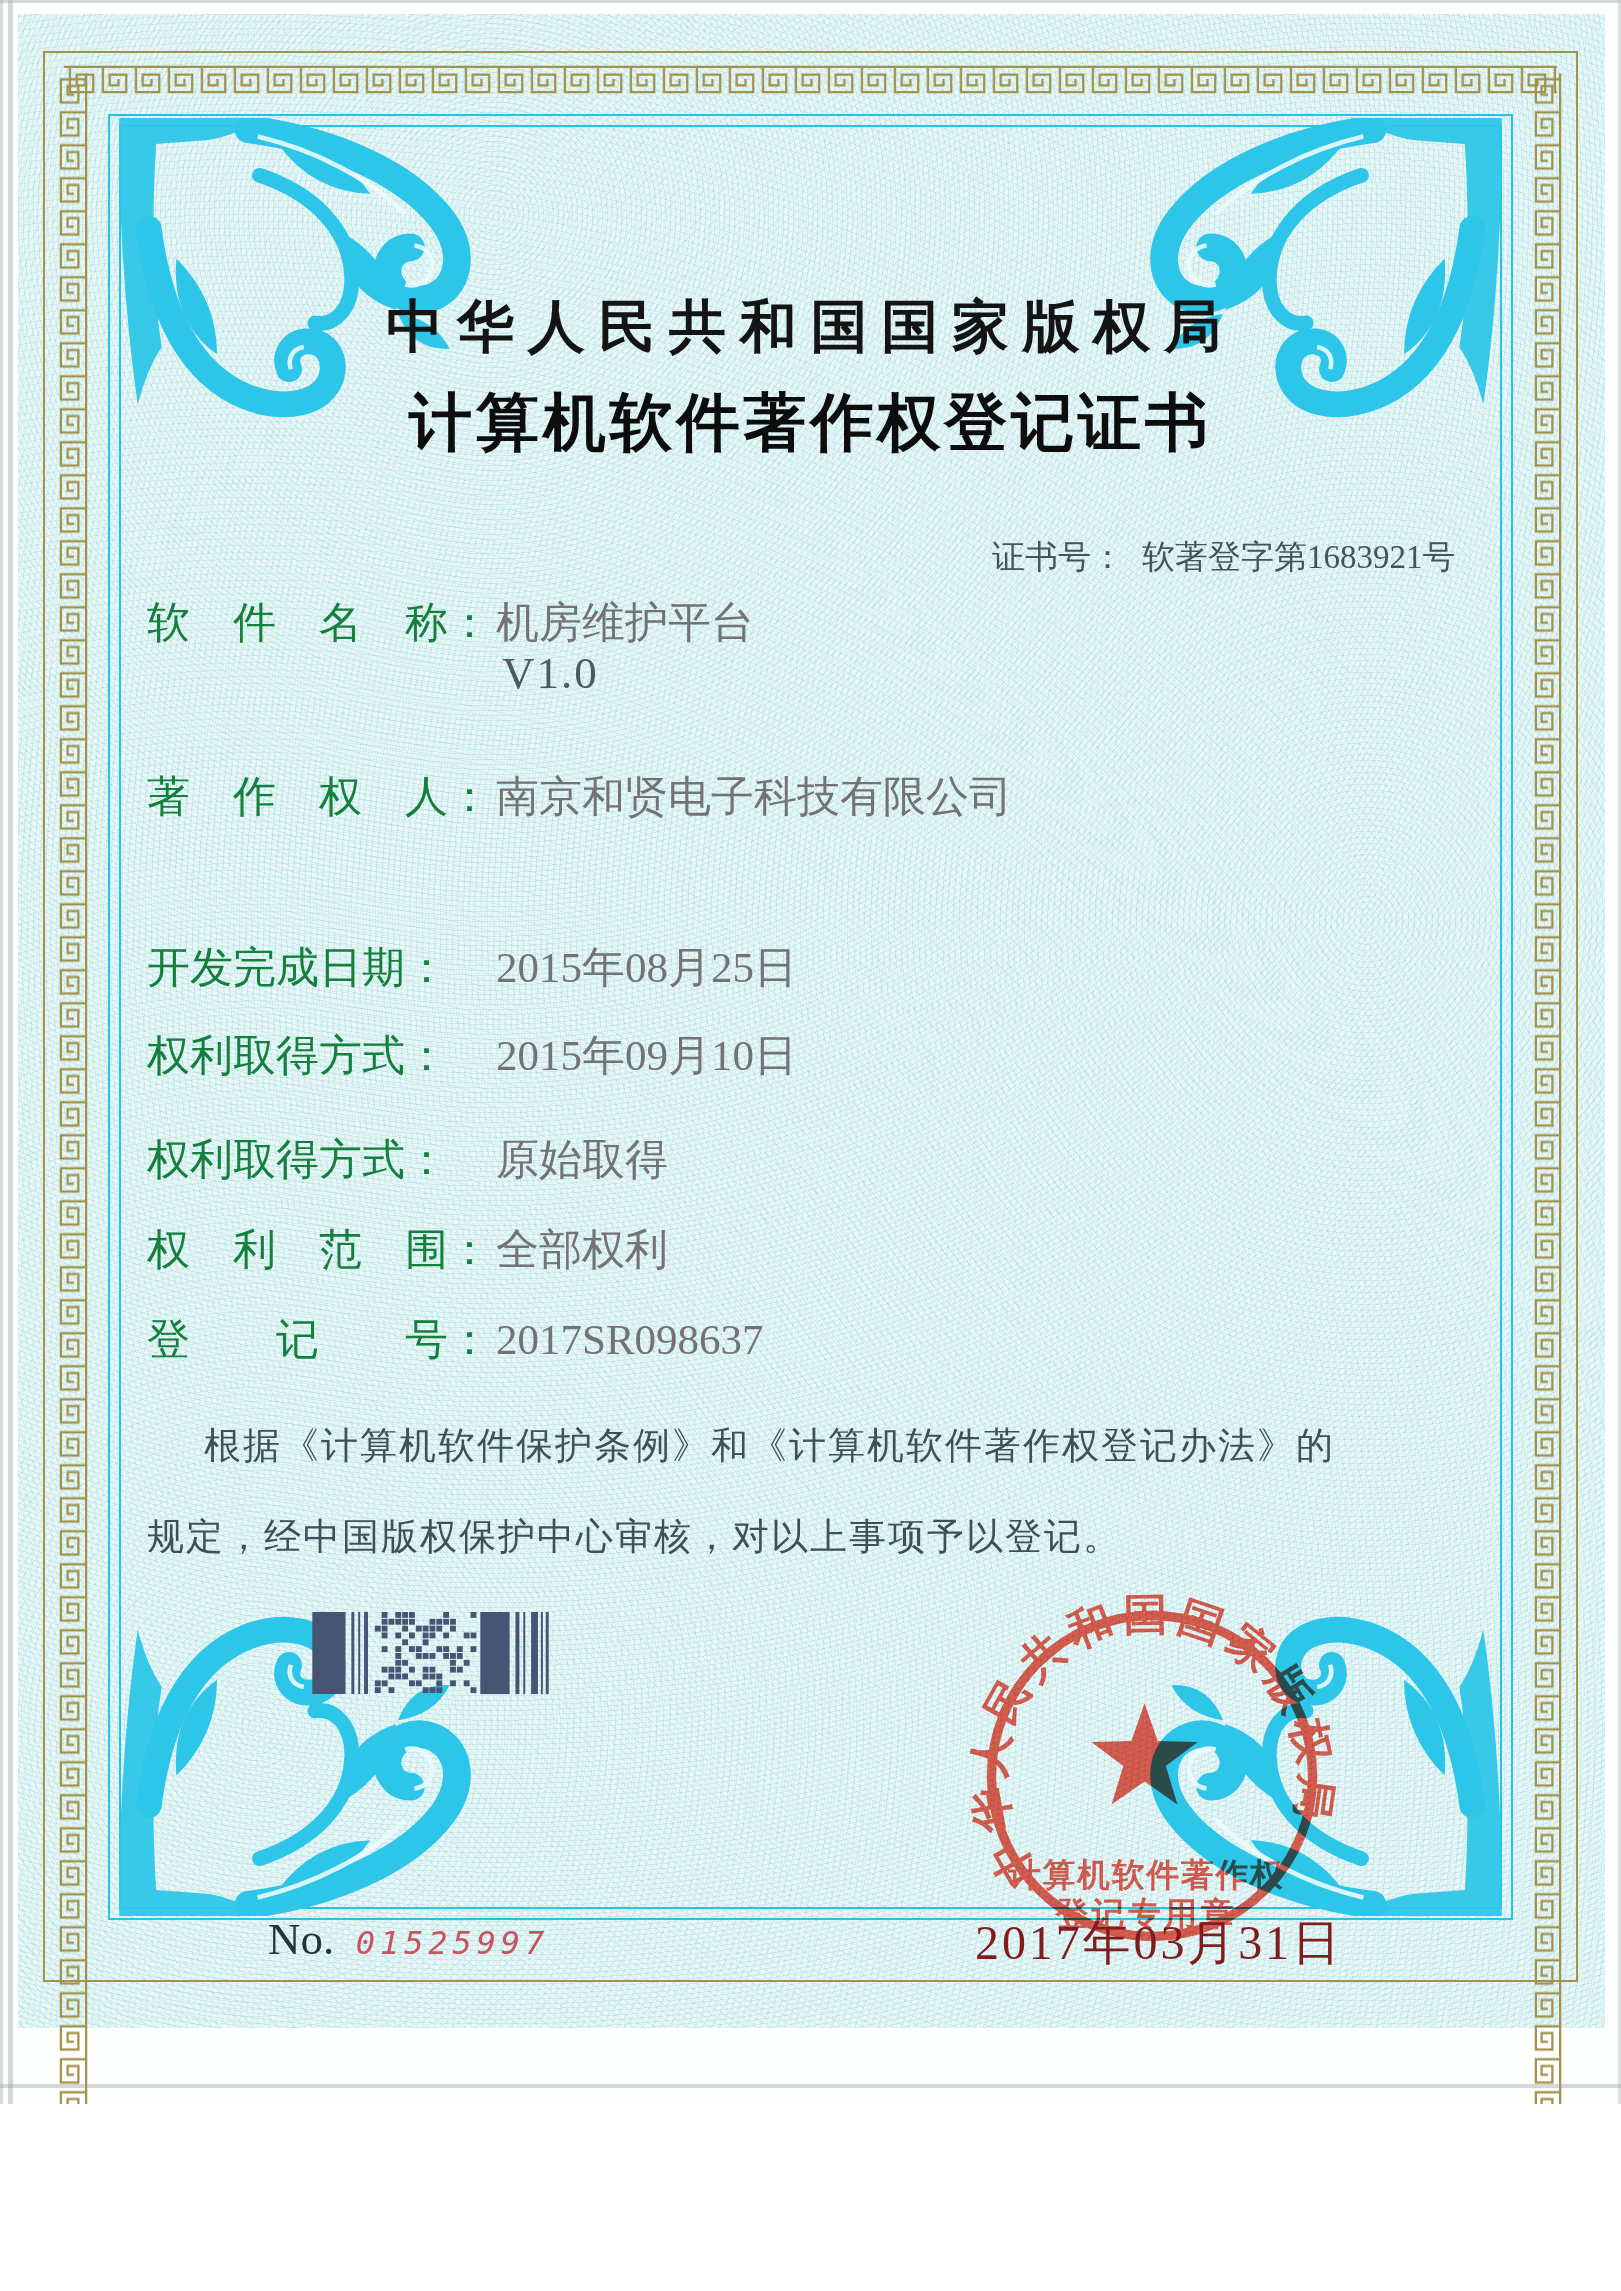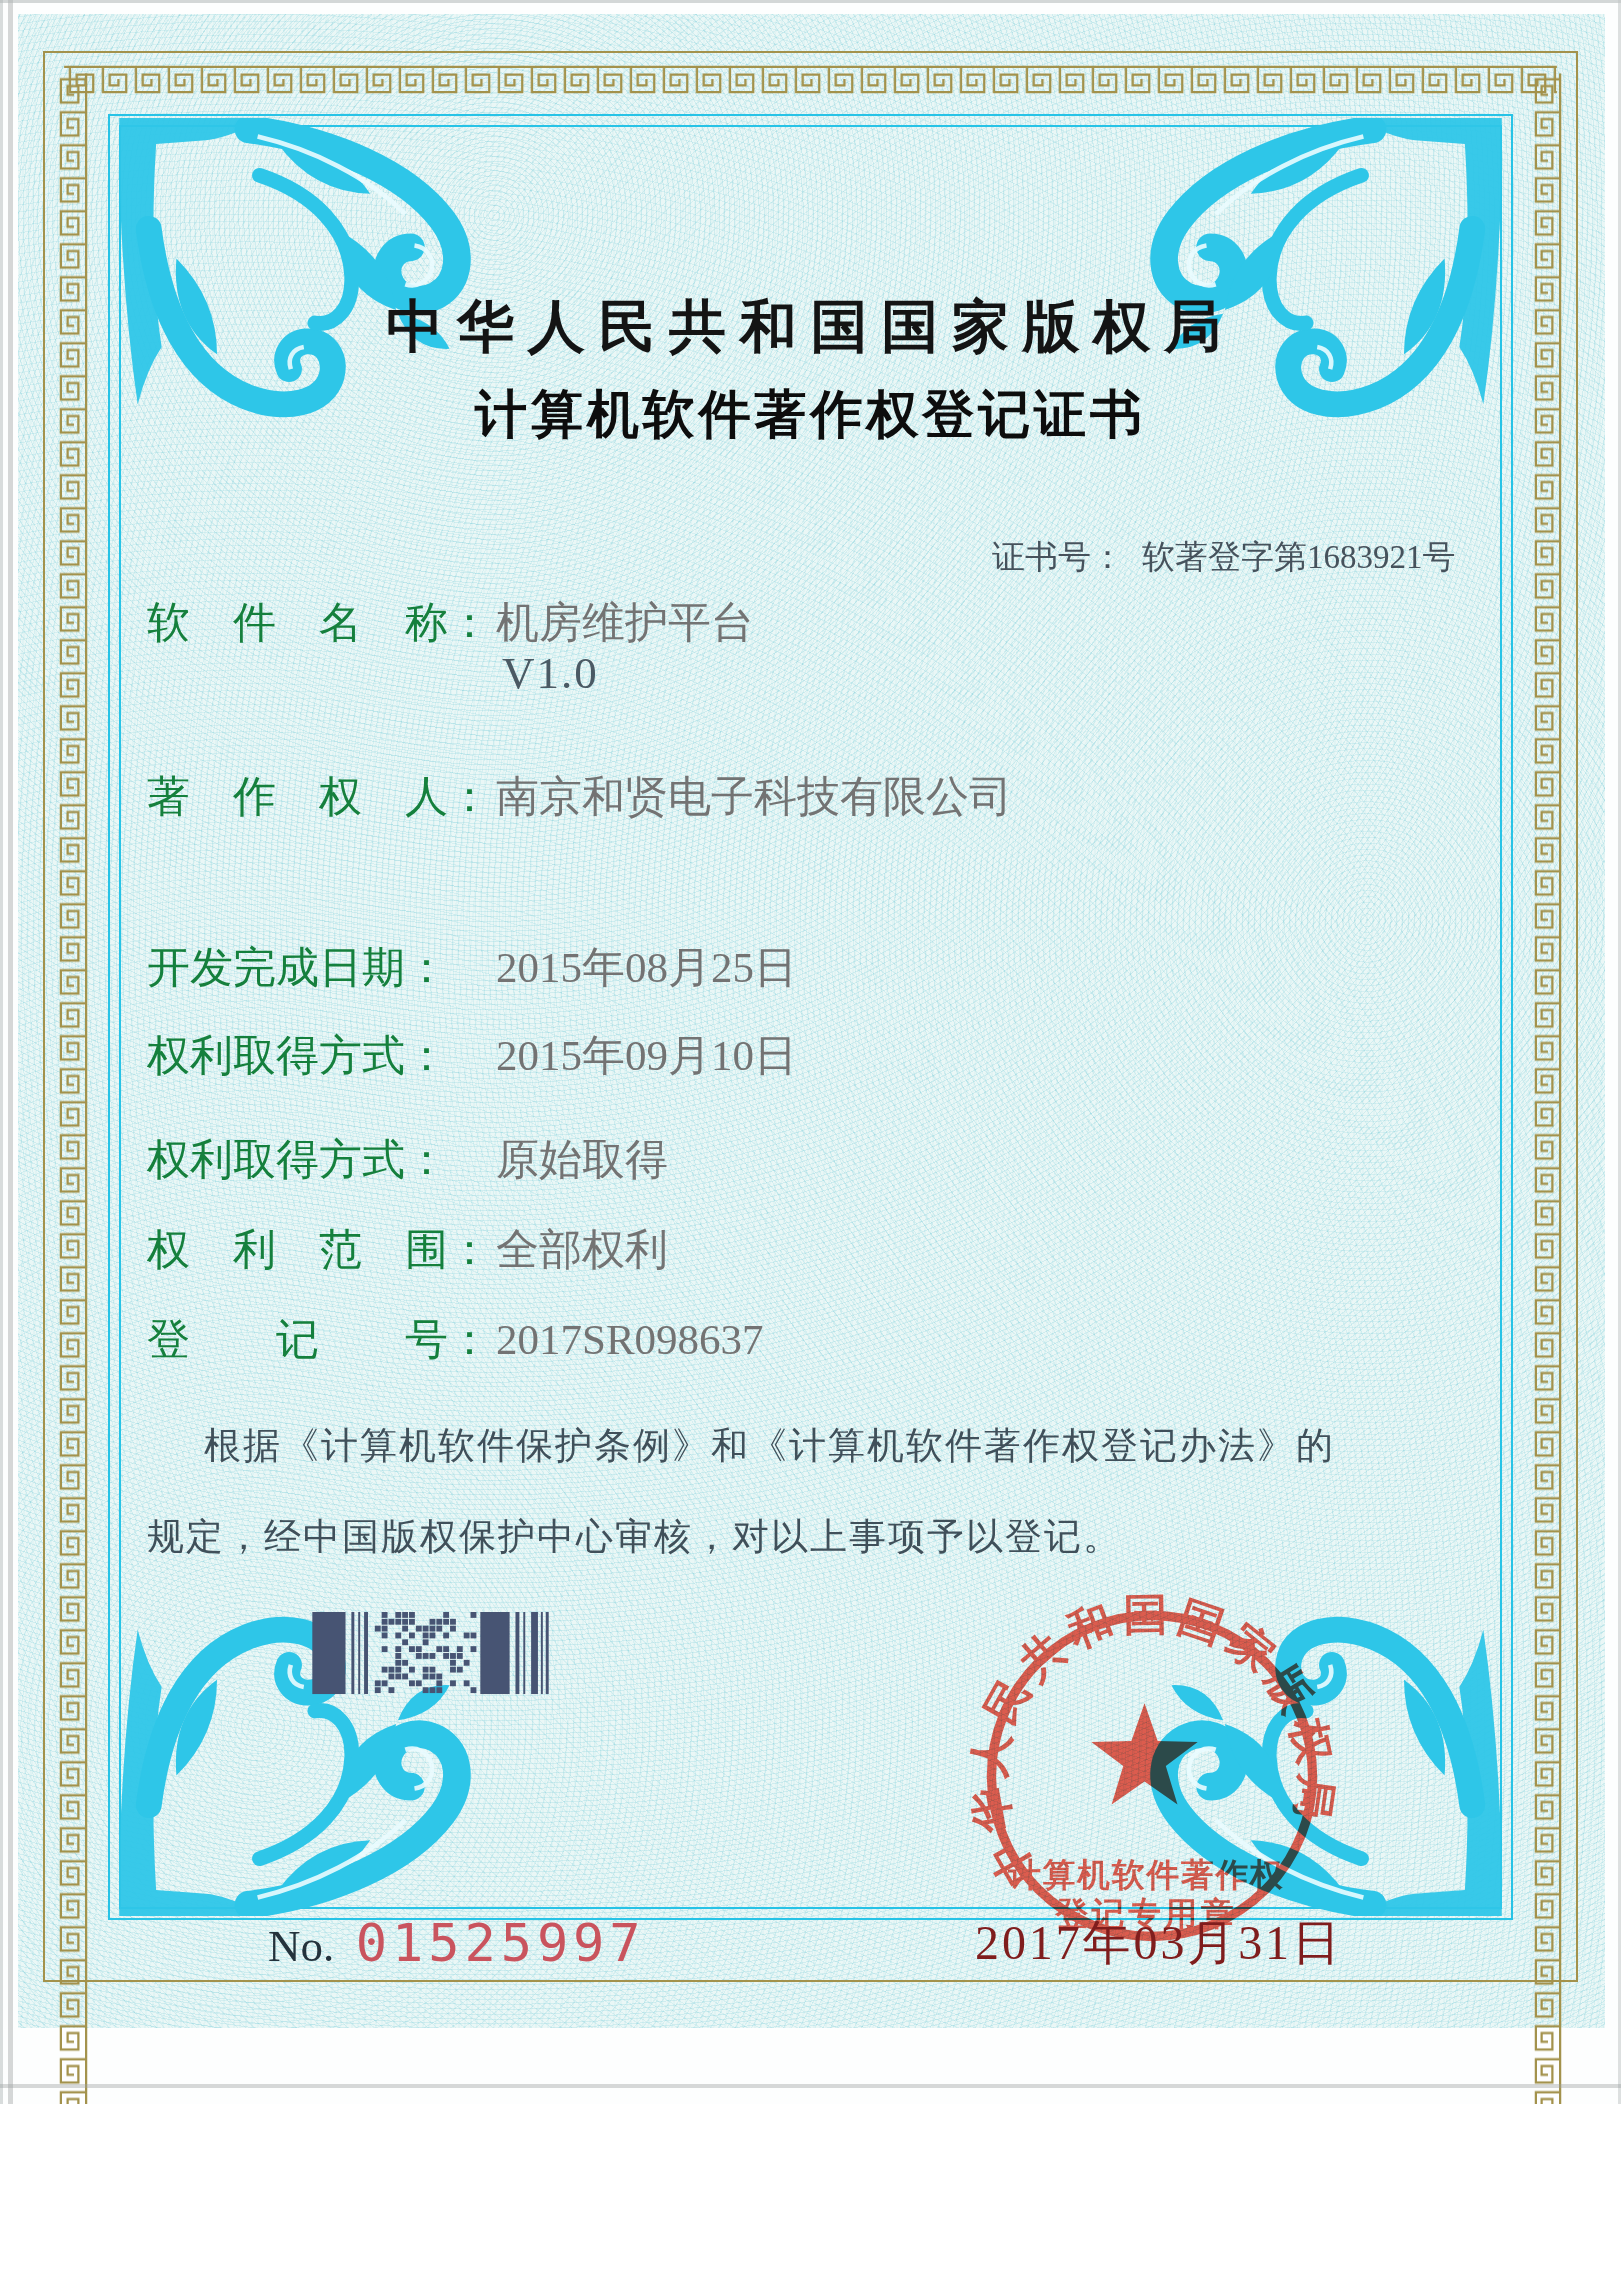--- a/index.html
+++ b/index.html
@@ -50,34 +50,34 @@
   .corner.bl{left:112px;bottom:188px;transform:scaleY(-1);}
   .corner.br{right:112px;bottom:188px;transform:scale(-1,-1);}
 
   .abs{position:absolute;}
   .authority-title{
     left:0;right:0;top:289px;text-align:center;
     font-size:57px;font-weight:bold;letter-spacing:13.7px;color:#141414;
   }
   .main-title{
     left:0;right:0;top:380px;text-align:center;
-    font-size:52px;font-weight:bold;letter-spacing:3.9px;color:#0d0d0d;
+    font-size:63px;font-weight:bold;letter-spacing:3.9px;color:#0d0d0d;
   }
   .cert-no{left:992px;top:535px;font-size:33px;color:#46525c;white-space:nowrap;}
   .cert-no .lbl{margin-right:18px;}
 
   .row{left:147px;font-size:43px;color:#47565f;white-space:nowrap;}
   .row .lbl{display:inline-block;width:349px;color:#15803d;}
   .row .val{color:#737373;}
   .version-line{left:502px;top:647px;font-size:45px;color:#4b5a64;letter-spacing:2px;}
 
   .para{left:147px;width:1341px;font-size:37px;color:#40505a;letter-spacing:2px;white-space:nowrap;}
 
   .serial{left:268px;top:1913px;font-size:45px;color:#24323c;white-space:nowrap;}
-  .serial .num{font-family:"DejaVu Sans Mono", monospace;font-size:52px;color:#c9545e;letter-spacing:4.9px;margin-left:21.6px;}
+  .serial .num{font-family:"DejaVu Sans Mono", monospace;font-size:32px;color:#c9545e;letter-spacing:4.9px;margin-left:21.6px;font-style:italic;}
   .issue-date{left:975px;top:1911px;font-size:48px;font-weight:normal;color:#7f1d1d;letter-spacing:2.9px;}
 
   .barcode{left:312px;top:1612px;}
   .stamp{left:956px;top:1580px;width:392px;height:392px;mix-blend-mode:multiply;}
   .stamp text{font-family:"Liberation Sans", sans-serif;font-weight:bold;}
 </style>
 </head>
 <body>
 
 <div class="page">

